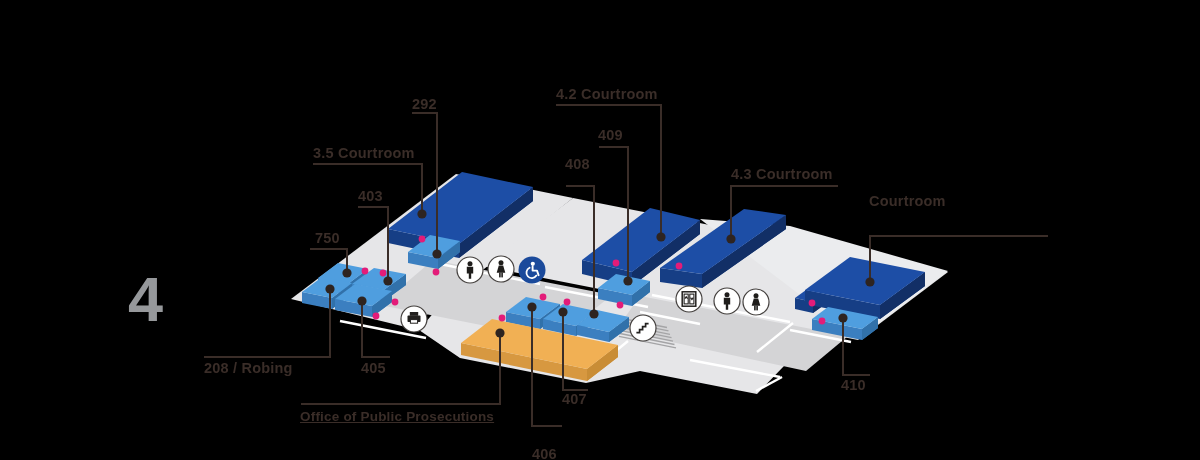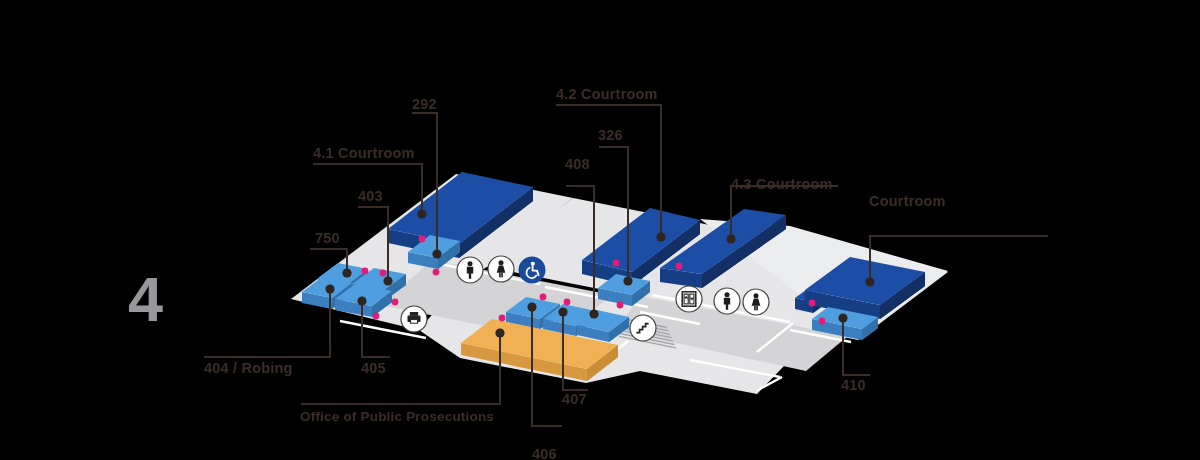--- a/index.html
+++ b/index.html
@@ -1,21 +1,21 @@
 <!DOCTYPE html>
 <html><head>
 <meta charset="utf-8">
 <style>
   html,body{margin:0;padding:0;background:#000;}
   .stage{position:relative;width:1200px;height:460px;overflow:hidden;background:#000;
          font-family:"Liberation Sans",sans-serif;}
   .stage svg{position:absolute;left:0;top:0;}
   .lbl{position:absolute;font-weight:bold;font-size:14.5px;color:#3a2d28;
        white-space:nowrap;letter-spacing:.2px;line-height:1.15;}
-  .lbl-small{font-size:13.5px;}
+  .lbl-small{font-size:13.5px;text-decoration:underline;}
   .lbl-44{white-space:normal;width:198px;line-height:1.25;}
   .level-num{position:absolute;font-weight:bold;font-size:63px;color:#96989b;line-height:1;}
 </style>
 </head>
 <body>
 
 <div class="stage">
   <svg id="map-svg" width="1200" height="460" viewBox="0 0 1200 460">
       <polygon points="456,174 573,198 410,328 291,299" fill="#e6e6e8"></polygon>
       <polygon points="573,198 948,272 858,340 483,266" fill="#e6e6e8"></polygon>
@@ -210,29 +210,29 @@
       <circle cx="620" cy="305" r="3.4" fill="#e31c79"></circle>
       <circle cx="616" cy="263" r="3.4" fill="#e31c79"></circle>
       <circle cx="679" cy="266" r="3.4" fill="#e31c79"></circle>
       <circle cx="812" cy="303" r="3.4" fill="#e31c79"></circle>
       <circle cx="822" cy="321" r="3.4" fill="#e31c79"></circle>
     </svg>
 
   <div class="level-num" style="left:128px;top:268px">4</div>
 
   <div class="lbl" style="left:412px;top:96px">292</div>
-  <div class="lbl" style="left:313px;top:145px">4.1 Courtroom</div>
+  <div class="lbl" style="left:313px;top:145px">3.5 Courtroom</div>
   <div class="lbl" style="left:358px;top:188px">403</div>
   <div class="lbl" style="left:315px;top:230px">750</div>
   <div class="lbl" style="left:556px;top:86px">4.2 Courtroom</div>
-  <div class="lbl" style="left:598px;top:127px">326</div>
+  <div class="lbl" style="left:598px;top:127px">409</div>
   <div class="lbl" style="left:565px;top:156px">408</div>
-  <div class="lbl" style="left:731px;top:176px">4.3 Courtroom</div>
+  <div class="lbl" style="left:731px;top:166px">4.3 Courtroom</div>
   <div class="lbl lbl-44" style="left:869px;top:192px">
     <div>Courtroom</div>
   </div>
-  <div class="lbl" style="left:204px;top:360px">404 / Robing</div>
+  <div class="lbl" style="left:204px;top:360px">208 / Robing</div>
   <div class="lbl" style="left:361px;top:360px">405</div>
   <div class="lbl lbl-small" style="left:300px;top:409px">Office of Public Prosecutions</div>
   <div class="lbl" style="left:532px;top:446px">406</div>
   <div class="lbl" style="left:562px;top:391px">407</div>
   <div class="lbl" style="left:841px;top:377px">410</div>
 </div>
 
 </body></html>

